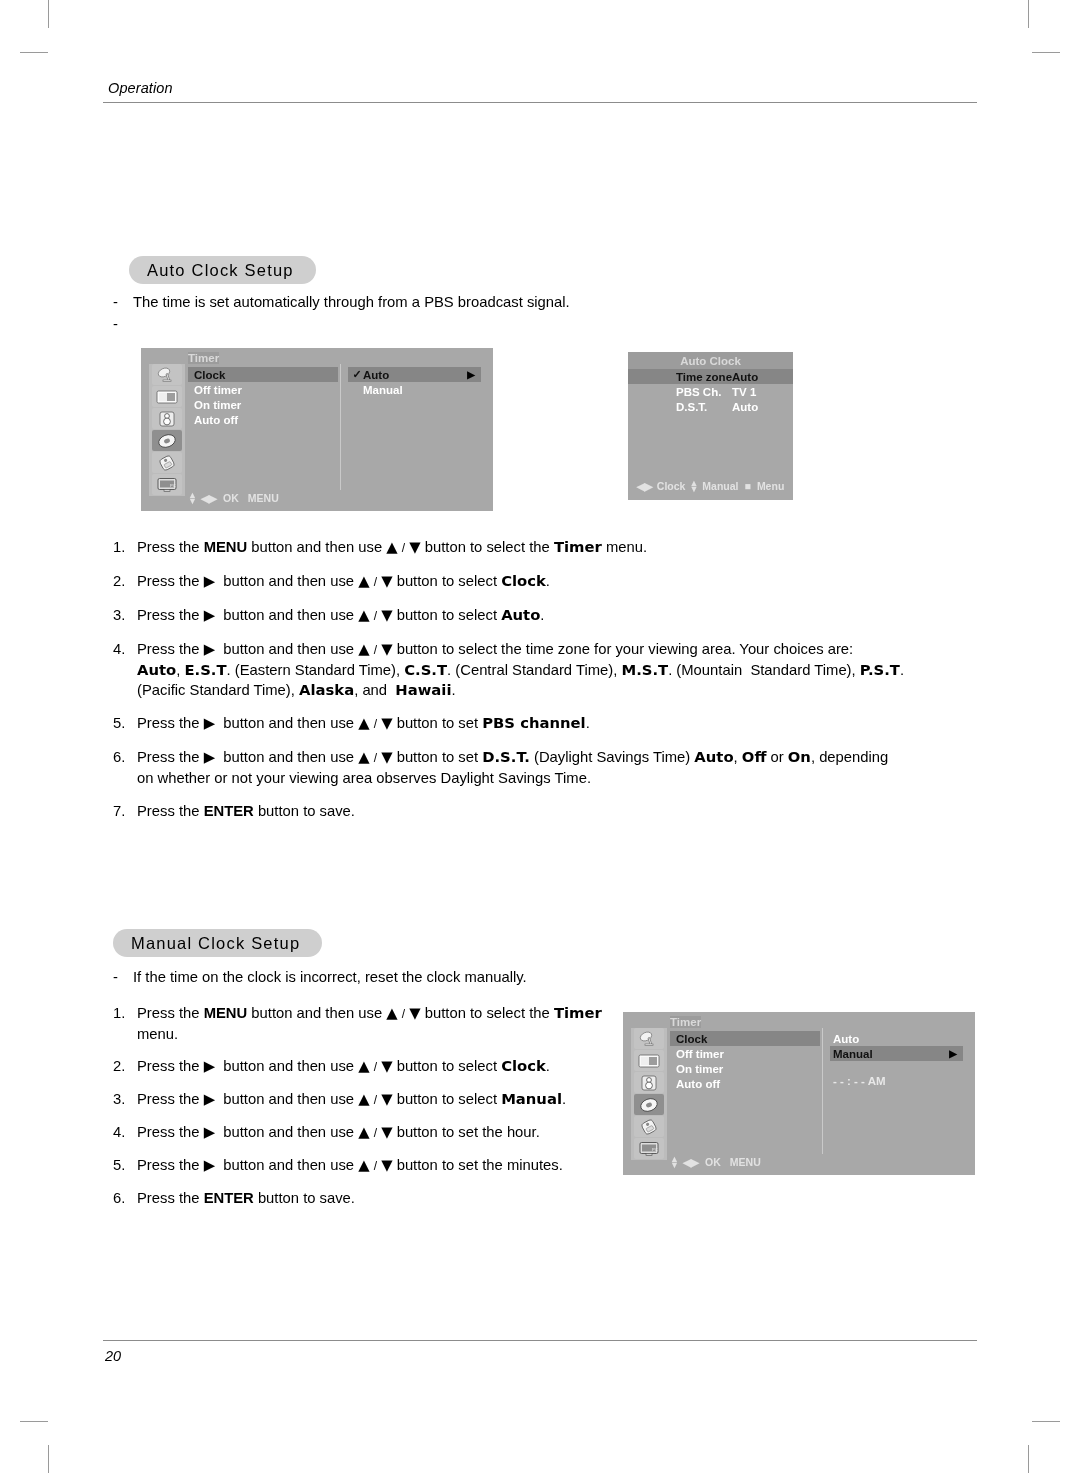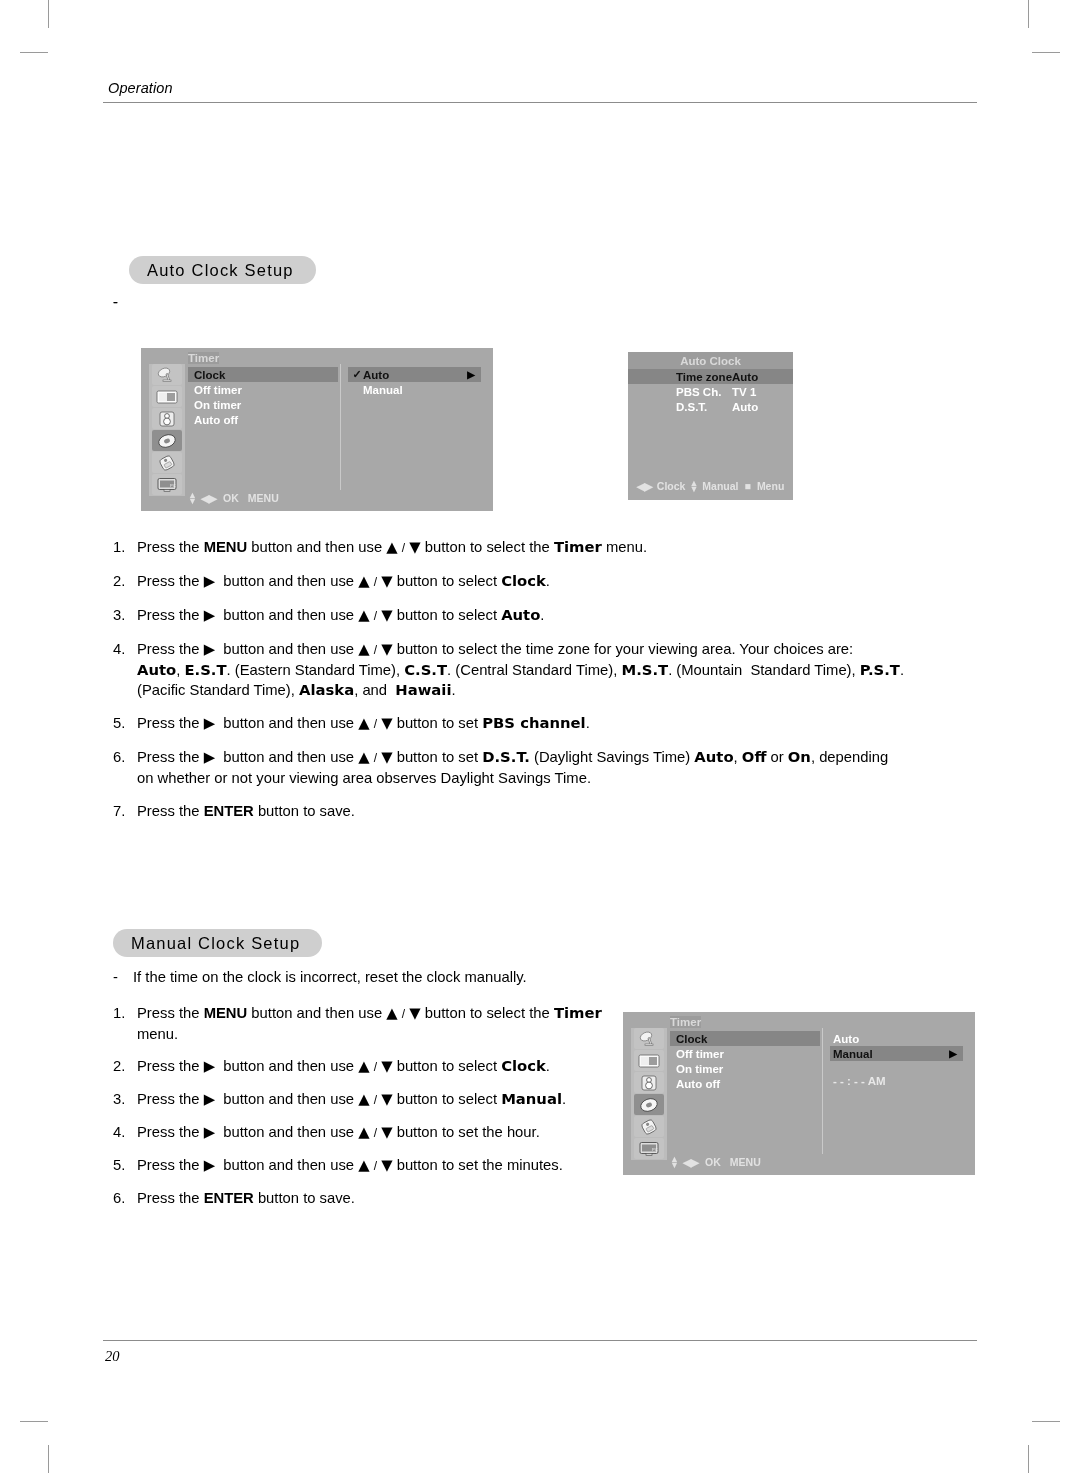--- a/index.html
+++ b/index.html
@@ -215,21 +215,20 @@
     width: 874px;
     height: 1px;
     background: #8c8c8c;
   }
   .pageno {
     position: absolute;
     left: 2px;
     top: 1348px;
     font-size: 14.5px;
     font-style: italic;
-    font-family: Liberation Serif, serif;
   }
 </style>
 </head>
 <body>
 
 <div class="crop crop-v cm-tl-v"></div>
 <div class="crop crop-h cm-tl-h"></div>
 <div class="crop crop-v cm-tr-v"></div>
 <div class="crop crop-h cm-tr-h"></div>
 <div class="crop crop-v cm-bl-v"></div>
@@ -239,21 +238,21 @@
 
 <div class="page">
 
   <div class="runhead">Operation</div>
   <div class="head-rule"></div>
 
 
   <div class="pill" id="pill-auto">Auto Clock Setup</div>
 
   <div class="dash-list" id="auto-dashes">
-      <div class="dash-row"><span class="dash">-</span></div>
+      <div class="dash-row"><span class="dash">-</span><span>The time is set automatically through from a PBS broadcast signal.</span></div>
       <div class="dash-row"><span class="dash">-</span></div>
     </div>
 
   <div class="steps" id="auto-steps">
       <div class="step">
         <span class="num">1.</span>
         <span class="cont">Press the <b>MENU</b> button and then use <span class="heavy">▲</span> <span class="arr">/</span> <span class="heavy">▼</span> button to select the <b class="heavy">Timer</b> menu.</span>
       </div>
       <div class="step">
         <span class="num">2.</span>

